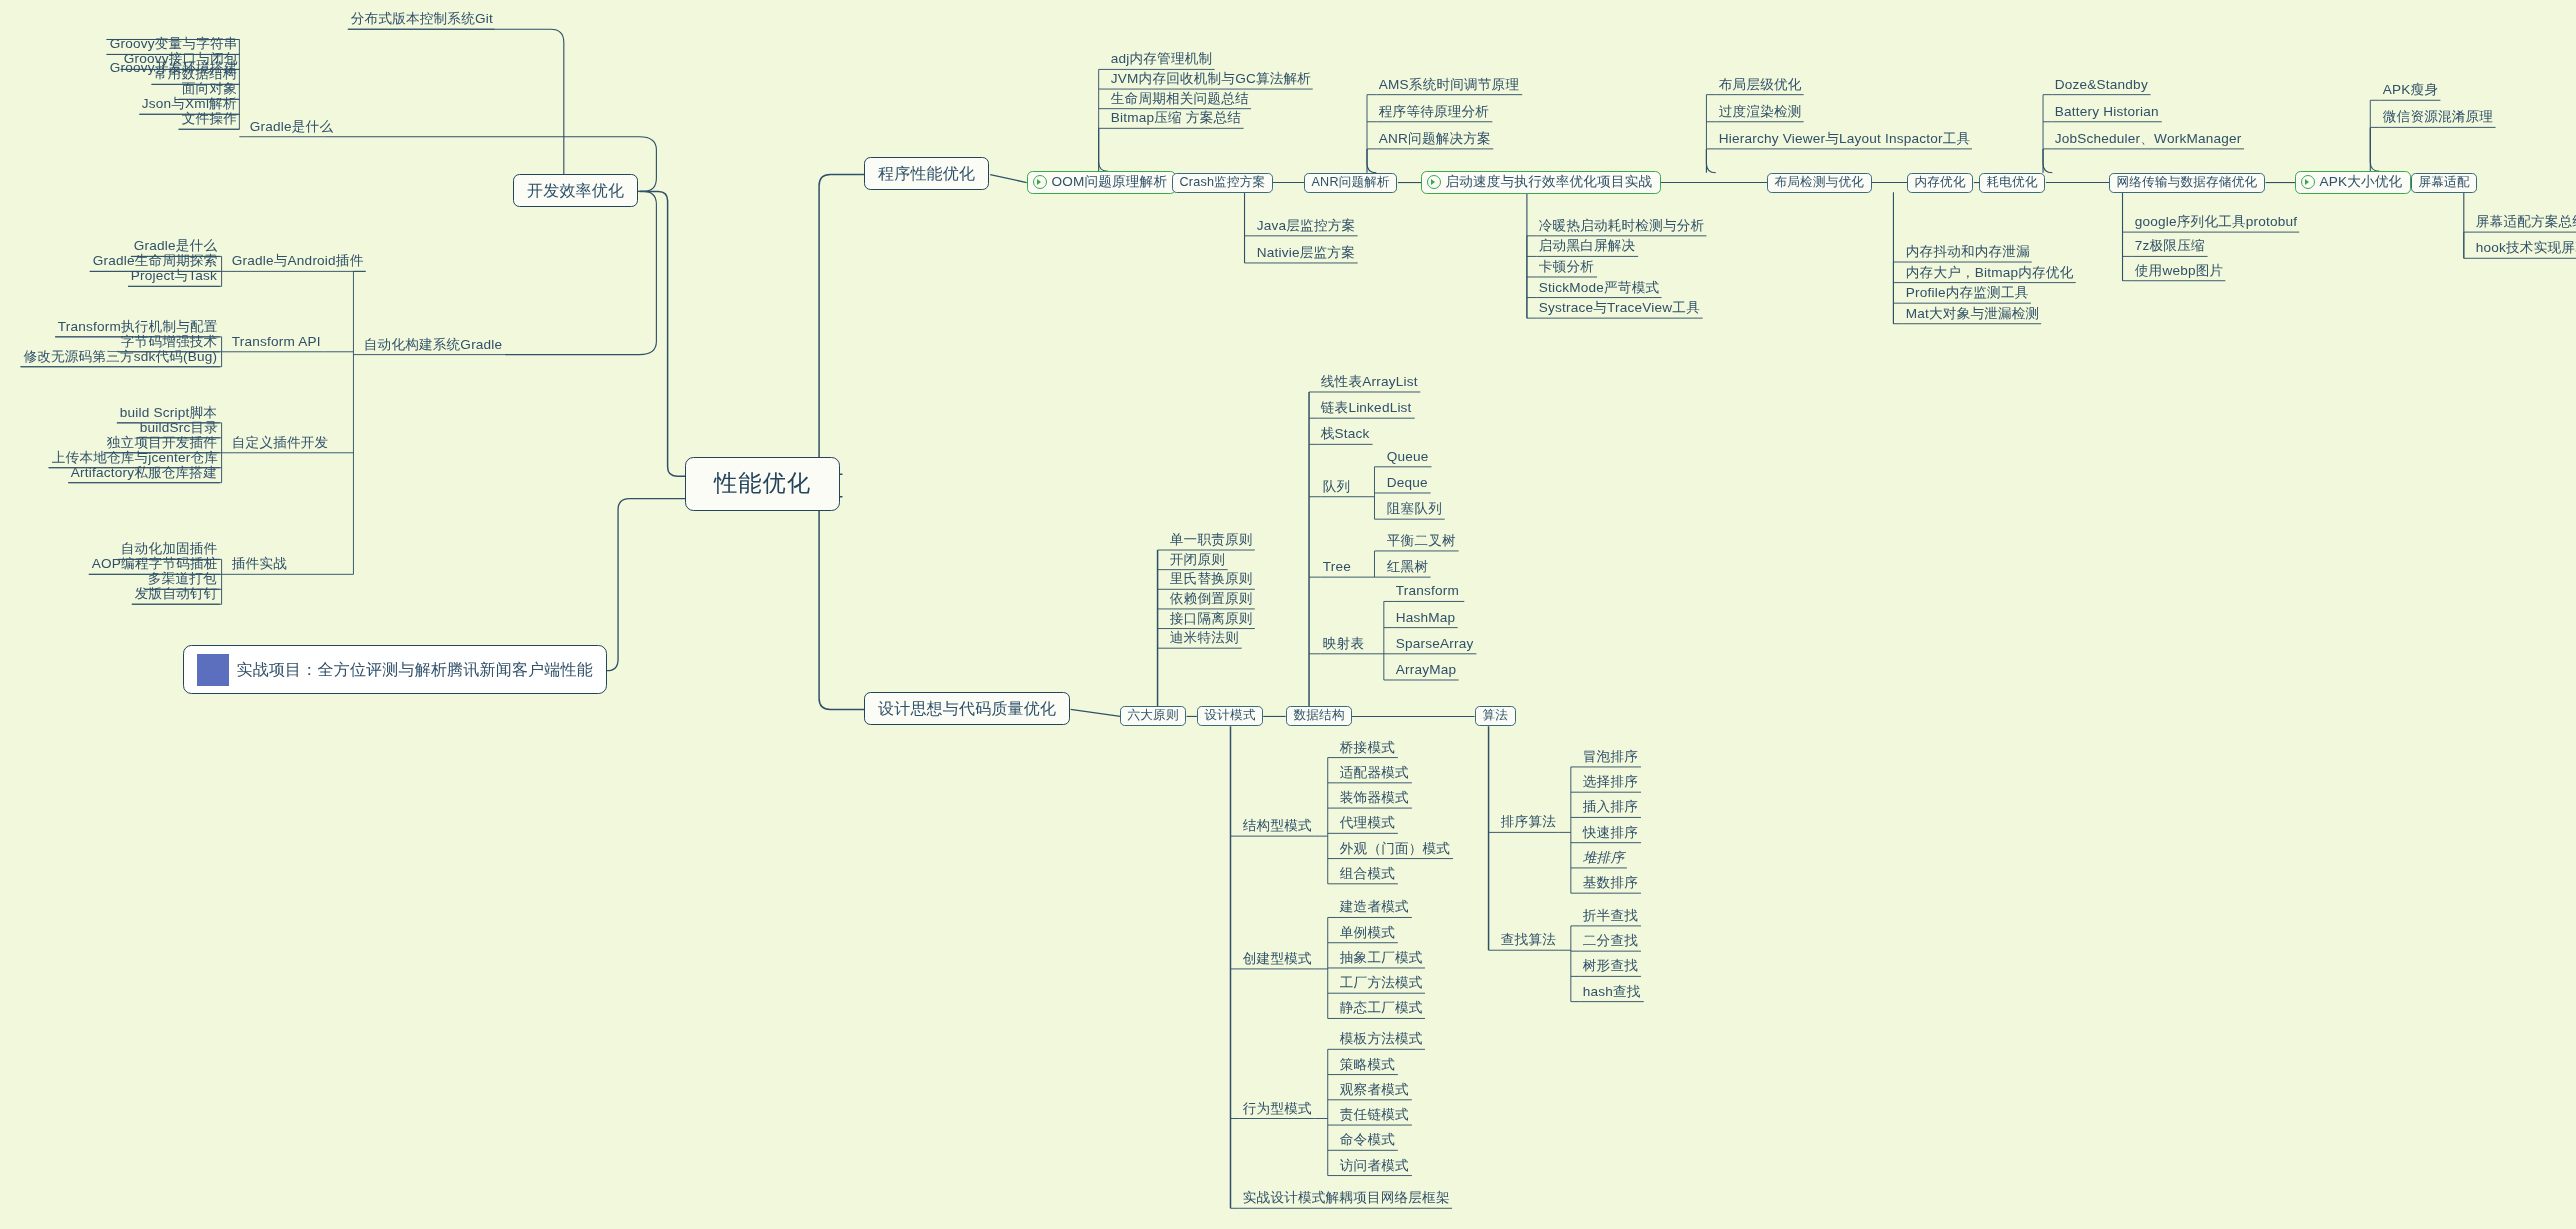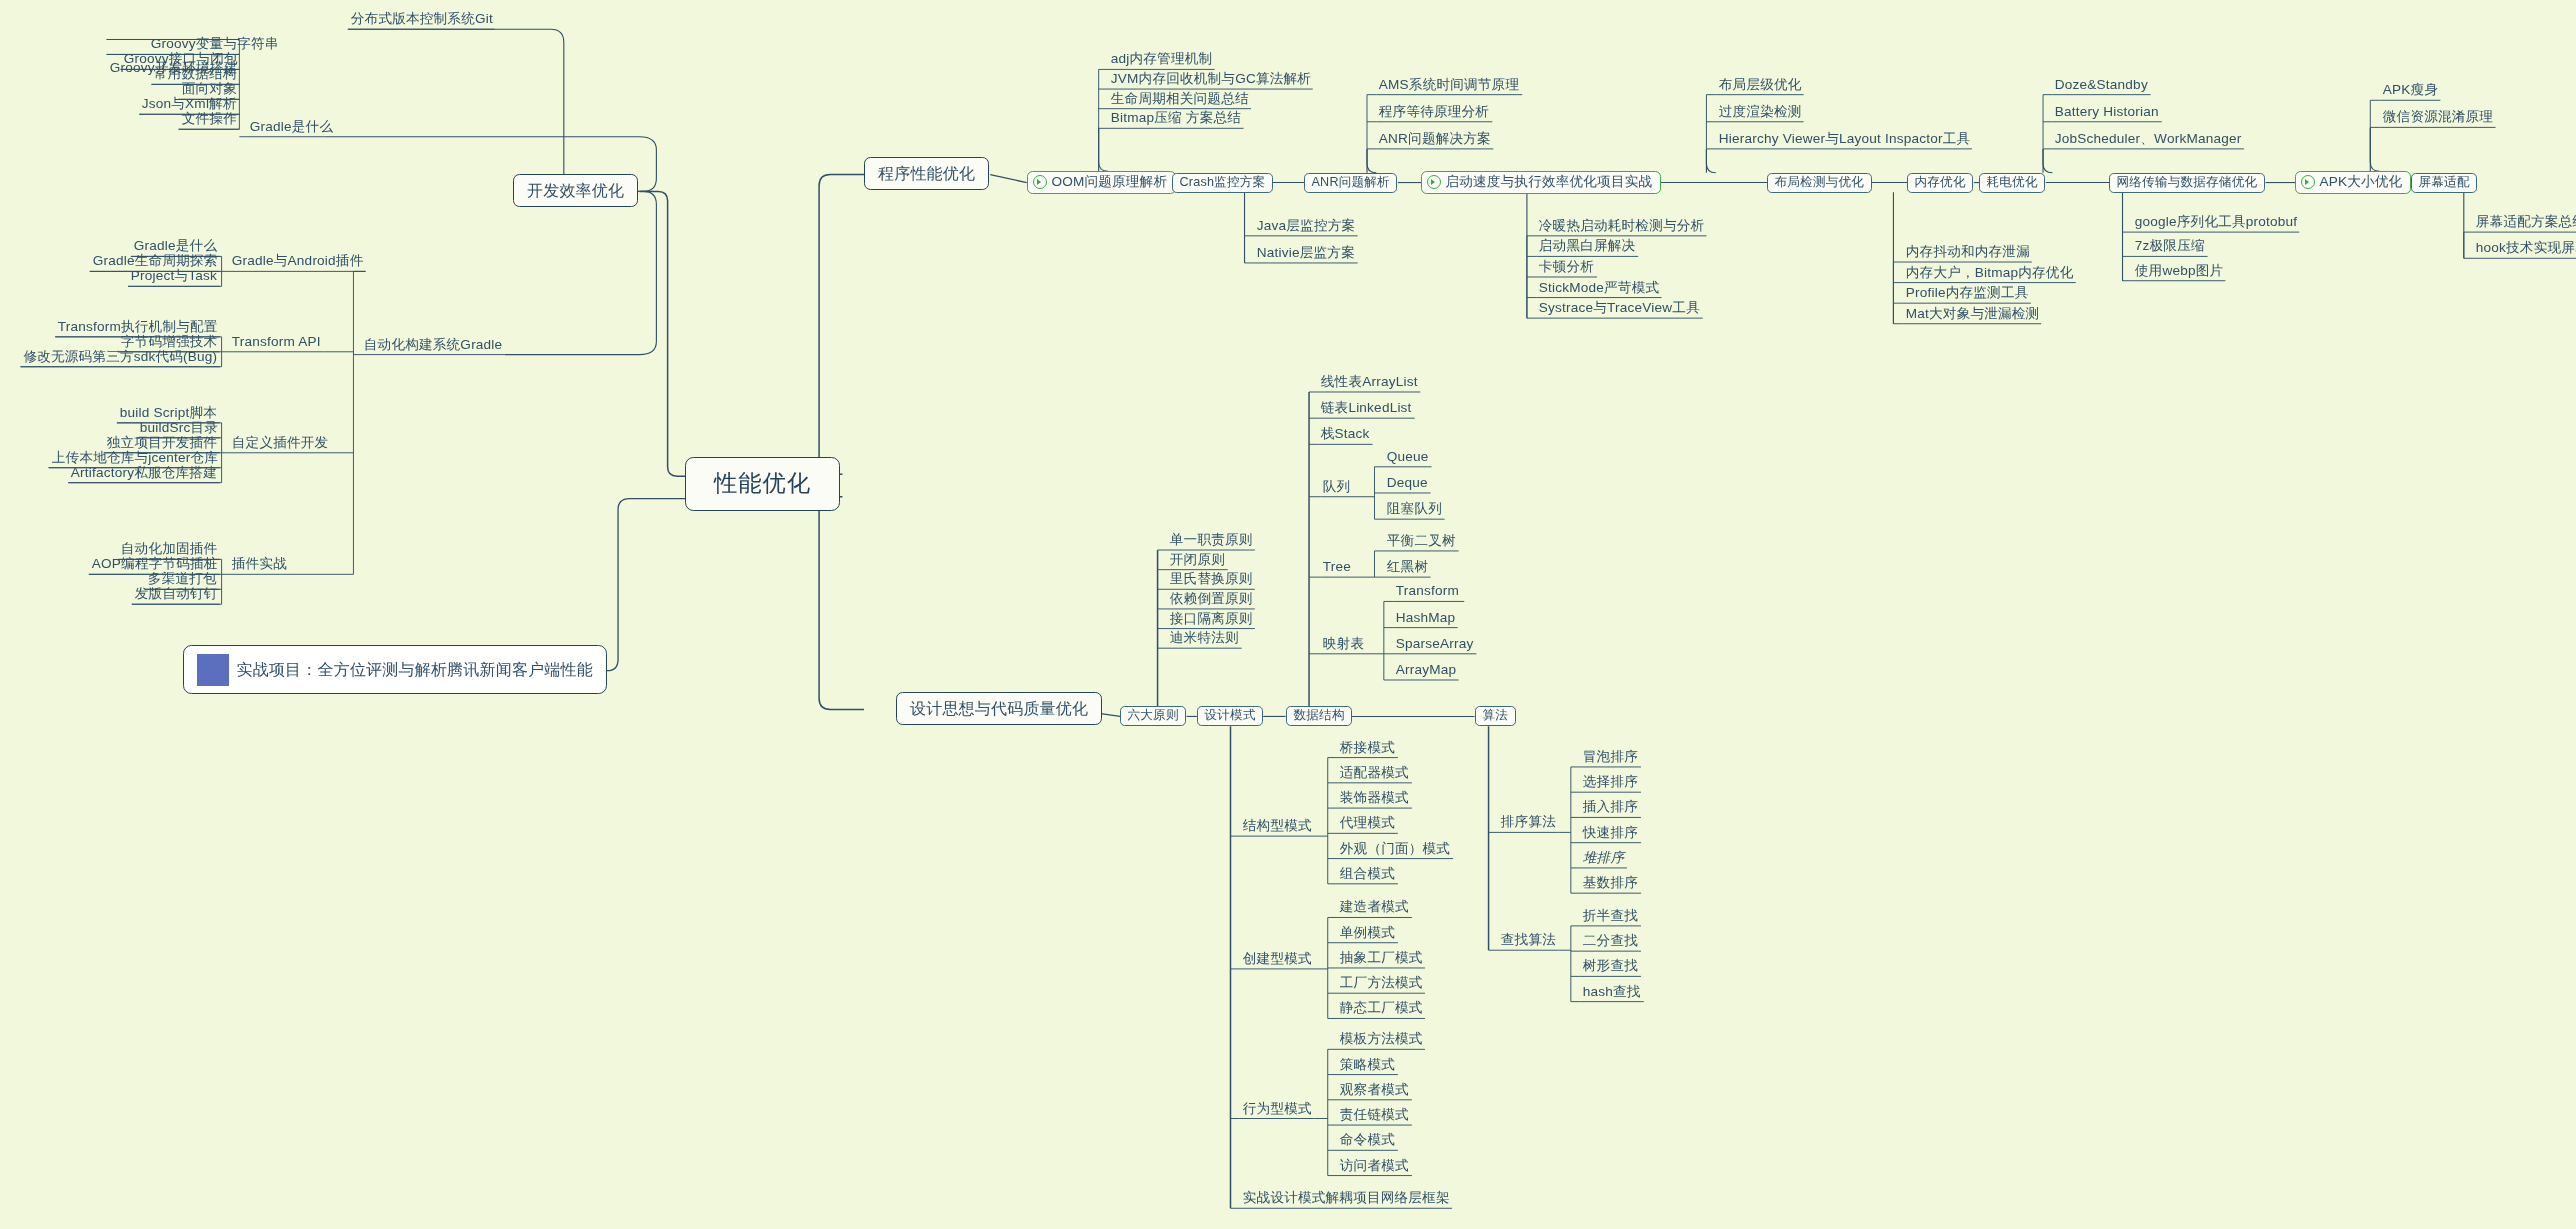--- a/index.html
+++ b/index.html
@@ -388,29 +388,29 @@
       <line x1="1690" y1="1071" x2="1758" y2="1071" stroke="#2f5068" stroke-width="1"></line>
       <line x1="1680" y1="1071" x2="1690" y2="1071" stroke="#2f5068" stroke-width="1"></line>
       <line x1="1680" y1="990" x2="1680" y2="1071" stroke="#2f5068" stroke-width="1"></line>
       <line x1="1667" y1="1016" x2="1680" y2="1016" stroke="#2f5068" stroke-width="1"></line>
       <line x1="1592" y1="776.5" x2="1592" y2="1016" stroke="#2f5068" stroke-width="1.6"></line>
     </svg>
   <div id="nodes">
       <div class="node root" style="left: 685px; top: 457px;"><span>性能优化</span></div>
       <div class="node branch" style="left: 513px; top: 174px;"><span>开发效率优化</span></div>
       <div class="node branch" style="left: 864px; top: 157px;"><span>程序性能优化</span></div>
-      <div class="node branch" style="left: 864px; top: 692px; margin-left: 32px;"><span>设计思想与代码质量优化</span></div>
+      <div class="node branch" style="left: 864px; top: 692px;"><span>设计思想与代码质量优化</span></div>
       <div class="node project" style="left: 183px; top: 645px;">
         <span class="rocket"></span>
         <span>实战项目：全方位评测与解析腾讯新闻客户端性能</span>
       </div>
       <div class="node leaf" style="left: 348px; top: 11.2px;"><span>分布式版本控制系统Git</span></div>
       <div class="node leaf" style="left: 247px; top: 119px;"><span>Gradle是什么</span></div>
       <div class="node leaf" style="left: 107px; top: 21.5px; margin-top: 39px;"><span>Groovy开发环境搭建</span></div>
-      <div class="node leaf" style="left: 107px; top: 36px; margin-left: 41px;"><span>Groovy变量与字符串</span></div>
+      <div class="node leaf" style="left: 107px; top: 36px;"><span>Groovy变量与字符串</span></div>
       <div class="node leaf" style="left: 121px; top: 51px;"><span>Groovy接口与闭包</span></div>
       <div class="node leaf" style="left: 151px; top: 66px;"><span>常用数据结构</span></div>
       <div class="node leaf" style="left: 179px; top: 81px;"><span>面向对象</span></div>
       <div class="node leaf" style="left: 139px; top: 96px;"><span>Json与Xml解析</span></div>
       <div class="node leaf" style="left: 179px; top: 111px;"><span>文件操作</span></div>
       <div class="node leaf" style="left: 361px; top: 337px;"><span>自动化构建系统Gradle</span></div>
       <div class="node leaf" style="left: 229px; top: 253px;"><span>Gradle与Android插件</span></div>
       <div class="node leaf" style="left: 131px; top: 238px;"><span>Gradle是什么</span></div>
       <div class="node leaf" style="left: 90px; top: 253px;"><span>Gradle生命周期探索</span></div>
       <div class="node leaf" style="left: 128px; top: 268px;"><span>Project与Task</span></div>

